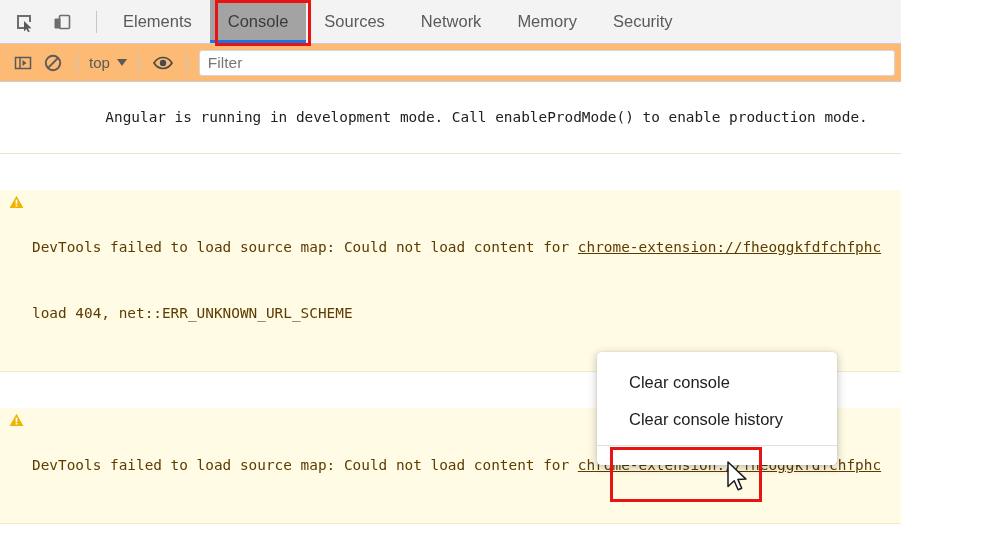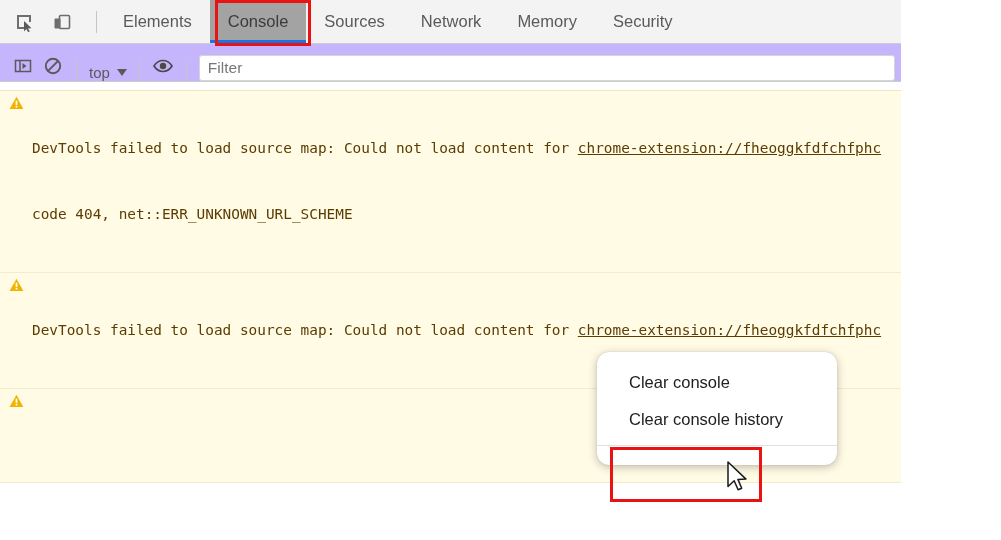--- a/index.html
+++ b/index.html
@@ -87,24 +87,24 @@
     box-sizing: border-box;
     pointer-events: none;
     z-index: 60;
   }
   #annot-console { left: 215px; top: 0px; width: 96px; height: 46px; }
   #annot-saveas  { left: 610px; top: 447px; width: 152px; height: 55px; }
 
   
   .filterbar {
     height: 38px;
-    background: #c4b5fd;
+    background: #fdba74;
     border-bottom: 1px solid #cdcdcd;
     display: flex;
-    align-items: flex-end;
+    align-items: center;
     box-sizing: border-box;
     padding-left: 8px;
   }
   .fb-btn {
     width: 30px;
     height: 30px;
     display: flex;
     align-items: center;
     justify-content: center;
     cursor: pointer;
@@ -167,20 +167,21 @@
     overflow: hidden;
   }
   .msg-row.info {
     background: #ffffff;
     color: #202124;
     border-bottom: 1px solid #f0e6c0;
   }
   .msg-row.warn {
     background: #fffbe5;
     border-bottom: 1px solid #f3ebcd;
+    margin-top: 36px;
   }
   .msg-gutter {
     width: 32px;
     min-width: 32px;
     display: flex;
     justify-content: center;
     padding-top: 3px;
   }
   .msg-body {
     flex: 1;
@@ -195,21 +196,21 @@
   }
   .msg-row.info .msg-body { padding-left: 4px; }
 
   
   .ctxmenu {
     position: absolute;
     left: 597px;
     top: 352px;
     width: 240px;
     background: #ffffff;
-    border-radius: 12px;
+    border-radius: 4px;
     box-shadow: 0 2px 10px rgba(0,0,0,0.26), 0 0 1px rgba(0,0,0,0.25);
     padding: 12px 0 12px 0;
     z-index: 50;
     box-sizing: border-box;
   }
   .ctxmenu-item {
     font-size: 16.5px;
     color: #202124;
     padding: 9px 0 9px 32px;
     cursor: pointer;
@@ -304,33 +305,36 @@
     <div class="fb-sep"></div>
     <div class="filter-input">
       <span>Filter</span>
     </div>
   </div>
 
   <div class="console-list">
 
     <div class="msg-row info">
       <div class="msg-gutter"></div>
+      <div class="msg-body">
+        <span class="msg-line">Angular is running in development mode. Call enableProdMode() to enable production mode.</span>
+      </div>
     </div>
 
     <div class="msg-row warn">
       <div class="msg-gutter">
         <svg width="15" height="14" viewBox="0 0 16 15">
           <path d="M8 0.8 L15.4 14 L0.6 14 Z" fill="#f0b400"></path>
           <rect x="7.1" y="5" width="1.8" height="4.6" fill="#ffffff"></rect>
           <rect x="7.1" y="10.5" width="1.8" height="1.8" fill="#ffffff"></rect>
         </svg>
       </div>
       <div class="msg-body">
         <div class="msg-line"><span>DevTools failed to load source map: Could not load content for </span><span class="msg-link">chrome-extension://fheoggkfdfchfphc</span></div>
-        <div class="msg-line">code 404, net::ERR_UNKNOWN_URL_SCHEME</div>
+        <div class="msg-line">load 404, net::ERR_UNKNOWN_URL_SCHEME</div>
       </div>
     </div>
 
     <div class="msg-row warn">
       <div class="msg-gutter">
         <svg width="15" height="14" viewBox="0 0 16 15">
           <path d="M8 0.8 L15.4 14 L0.6 14 Z" fill="#f0b400"></path>
           <rect x="7.1" y="5" width="1.8" height="4.6" fill="#ffffff"></rect>
           <rect x="7.1" y="10.5" width="1.8" height="1.8" fill="#ffffff"></rect>
         </svg>

